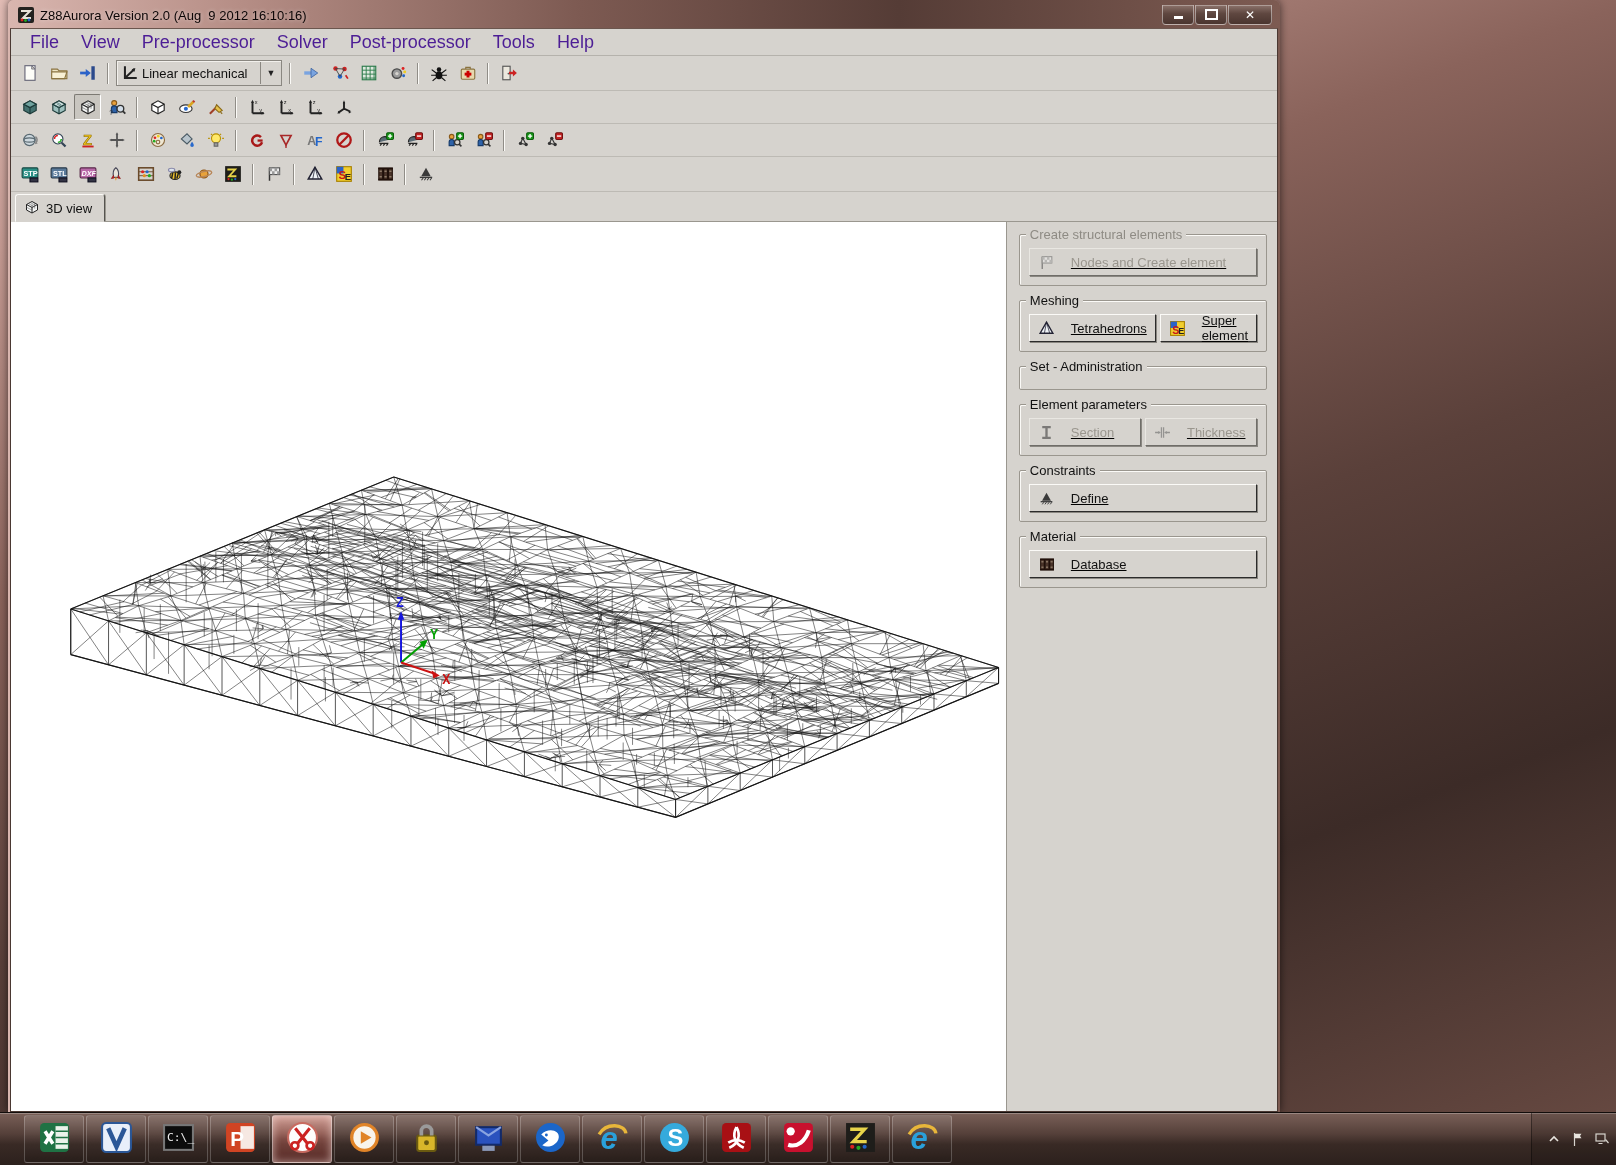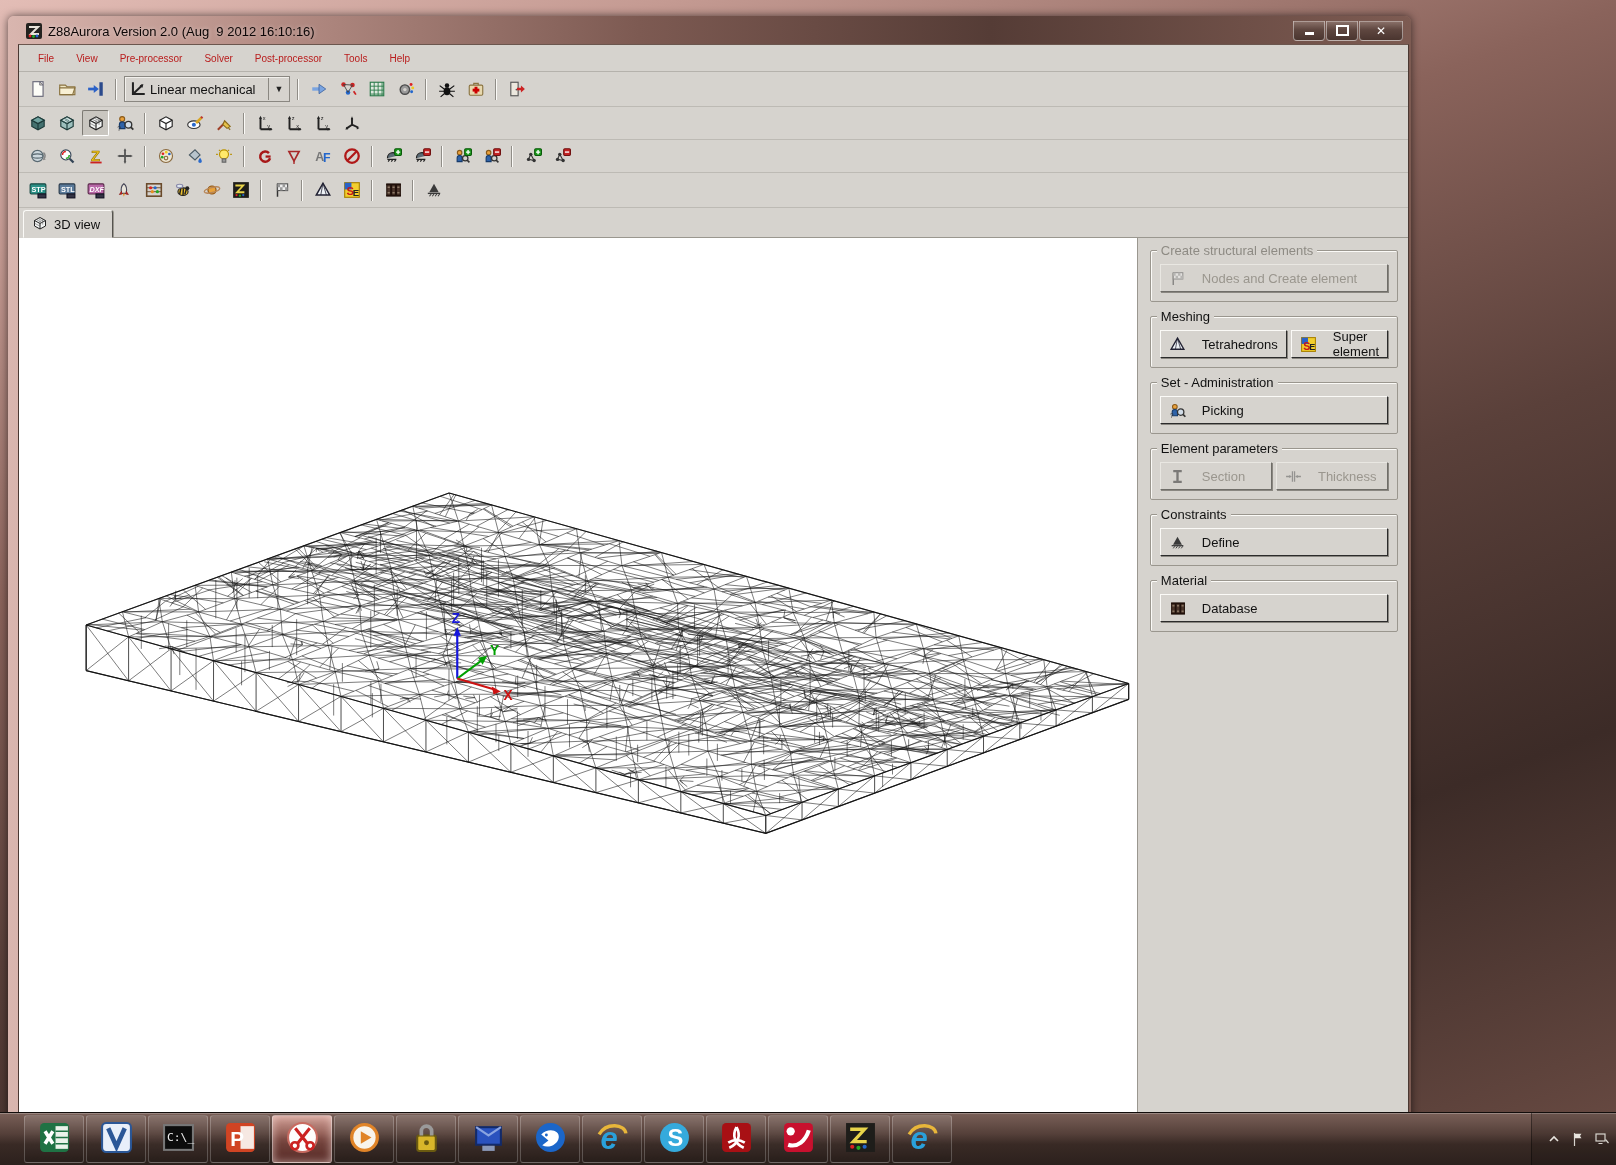--- a/index.html
+++ b/index.html
@@ -3,44 +3,44 @@
 <meta charset="utf-8">
 <style>
   html,body{margin:0;padding:0;}
   body{
     width:1616px;height:1165px;overflow:hidden;position:relative;
     font-family:"Liberation Sans","DejaVu Sans",sans-serif;
     background:linear-gradient(160deg,#e3bdb6 0%,#c49a92 14%,#8a635b 34%,#5a403a 55%,#3c2b27 75%,#6b4c44 100%);
   }
   
   .window{
-    position:absolute;left:8px;top:0;width:1403px;height:1112px;
+    position:absolute;left:8px;top:0;width:1272px;height:1112px;
     border-radius:6px 6px 0 0;
     background:linear-gradient(90deg,#d9b6af 0%,#b68e86 18%,#7d5a52 45%,#553c36 70%,#6e4f47 88%,#7d5b52 100%);
     box-shadow:0 0 8px rgba(0,0,0,.6);
-    padding:0 2px 2px 10px;box-sizing:border-box;margin-top:16px;
+    padding:0 2px 2px 2px;box-sizing:border-box;
   }
   .titlebar{height:26px;display:flex;align-items:center;padding:2px 6px 0 8px;}
   .titlebar .appicon{width:16px;height:16px;margin-right:6px;flex:0 0 auto;}
   .titlebar .title{font-size:13px;color:#0c0606;white-space:pre;text-shadow:0 0 4px rgba(255,255,255,.55);}
   .winbtns{margin-left:auto;display:flex;}
   .winbtn{
     width:30px;height:19px;margin-left:1px;display:flex;align-items:center;justify-content:center;
     background:linear-gradient(#8d746c,#5f4740 45%,#4a352f);
     border:1px solid rgba(255,255,255,.45);border-top:none;border-radius:0 0 4px 4px;
     color:#fff;font-size:11px;box-shadow:inset 0 1px 0 rgba(255,255,255,.3);
   }
   .winbtn.close{width:42px;}
   .glyph-min{width:9px;height:3px;background:#fff;margin-top:6px;}
   .glyph-max{width:9px;height:7px;border:2px solid #fff;}
   .glyph-close{font-weight:bold;font-size:12px;color:#fff;}
   .client{background:#d6d3ce;height:calc(100% - 26px);display:flex;flex-direction:column;border:1px solid #4a3832;border-top:1px solid #6b564e;box-sizing:border-box;}
   
   .menubar{height:26px;display:flex;align-items:center;padding-left:8px;border-bottom:1px solid #b5b2ac;flex:0 0 auto;}
-  .menu-item{font-size:10px;color:#b91c1c;padding:4px 11px;}
+  .menu-item{font-size:18px;color:#4c1d95;padding:4px 11px;}
   
   .toolbar{display:flex;align-items:center;padding:2px 4px;border-bottom:1px solid #bdbab4;flex:0 0 auto;}
   .toolbar.tb1{height:30px;}.toolbar.tb2{height:28px;}.toolbar.tb3{height:28px;}.toolbar.tb4{height:30px;}
   .tbtn{width:25px;height:24px;display:flex;align-items:center;justify-content:center;border:1px solid transparent;border-radius:2px;margin:0 1px;}
   .tbtn svg{width:18px;height:18px;}
   .tbtn.pressed{border-color:#7c7973 #ffffff #ffffff #7c7973;background:#c9c6c0;}
   .tsep{width:1px;height:21px;background:#908d87;border-right:1px solid #fbfaf7;margin:0 5px;}
   .combo{display:flex;align-items:center;height:24px;margin:0 2px;border:1px solid #8a8781;background:#d6d3ce;box-shadow:inset 1px 1px 0 #f2f0ec;}
   .combo .cicon{width:18px;height:18px;margin:0 3px 0 4px;}
   .combo .ctext{font-size:13px;color:#111;width:118px;}
@@ -49,21 +49,21 @@
   .tabstrip{height:30px;display:flex;align-items:flex-end;padding-left:4px;flex:0 0 auto;background:#d6d3ce;}
   .tab{height:26px;display:flex;align-items:center;padding:0 12px 0 8px;background:#d6d3ce;
        border:1px solid;border-color:#fbfaf7 #55534f #d6d3ce #fbfaf7;border-radius:3px 3px 0 0;
        box-shadow:1px 0 0 #9a978f;font-size:13px;color:#111;}
   .tab svg{width:16px;height:16px;margin-right:6px;}
   .tabrest{flex:1;height:26px;border-bottom:1px solid #9a978f;box-sizing:border-box;}
   
   .content{flex:1;display:flex;min-height:0;}
   .viewport{width:1232px;background:#fff;position:relative;border-right:1px solid #9a978f;}
   .viewport svg{position:absolute;inset:0;width:100%;height:100%;}
-  .sidepanel{flex:1;background:#d6d3ce;padding:12px 10px 0 12px;box-sizing:border-box;}
+  .sidepanel{flex:1;background:#d6d3ce;padding:12px 10px 0 12px;box-sizing:border-box;text-decoration:underline;}
   .group{position:relative;border:1px solid #9a968e;box-shadow:inset 1px 1px 0 #fbfaf7;border-radius:2px;
          padding:13px 9px 9px 9px;margin-bottom:14px;}
   .group-title{position:absolute;top:-8px;left:6px;background:#d6d3ce;padding:0 4px;font-size:13px;color:#111;}
   .group-title.disabled{color:#8e8b84;}
   .pbtn{height:28px;display:flex;align-items:center;background:#d6d3ce;
         border:1px solid;border-color:#fbfaf7 #2b2b2b #2b2b2b #fbfaf7;box-shadow:1px 1px 0 #8a8781;
         font-size:13px;color:#111;padding:0 8px;box-sizing:border-box;}
   .pbtn svg{width:17px;height:17px;margin-right:8px;flex:0 0 auto;}
   .pbtn.disabled{color:#9a968e;border-color:#e9e7e2 #6f6d68 #6f6d68 #e9e7e2;text-align:center;}
   .pbtn.disabled svg{opacity:.5;}
@@ -705,32 +705,20 @@
                     <text x="8.6" y="13.2" font-size="8.5" font-weight="bold" fill="#222">E</text>
                   </svg>
                 </span>
               <span>Super element</span>
             </div>
           </div>
         </div>
 
         <div class="group">
           <span class="group-title">Set - Administration</span>
-          <div class="pbtn">
-            <span class="islot" style="display: flex; margin-right: 8px;">
-                <svg viewBox="0 0 16 16" style="width: 17px; height: 17px;">
-                  <circle cx="5.5" cy="4.5" r="2.2" fill="#e9a13c" stroke="#8a5a1a"></circle>
-                  <path d="M3 13v-3.5a2.5 2.5 0 0 1 5 0V13z" fill="#2e62a8" stroke="#163a6a"></path>
-                  <circle cx="11" cy="9.5" r="3" fill="#cfe0f2" fill-opacity=".7" stroke="#333" stroke-width="1.2"></circle>
-                  <path d="M13.2 11.7l2.2 2.2" stroke="#333" stroke-width="1.6"></path>
-                  <text x="1" y="15.5" font-size="6" fill="#333">?</text>
-                </svg>
-              </span>
-            <span>Picking</span>
-          </div>
         </div>
 
         <div class="group">
           <span class="group-title">Element parameters</span>
           <div class="btnrow">
             <div class="pbtn disabled">
               <span class="islot" style="display: flex; margin-right: 8px;">
                   <svg viewBox="0 0 16 16" style="width: 17px; height: 17px;">
                     <path d="M4 3h8M4 13h8M8 3v10" stroke="#222" stroke-width="2.2"></path>
                   </svg>

